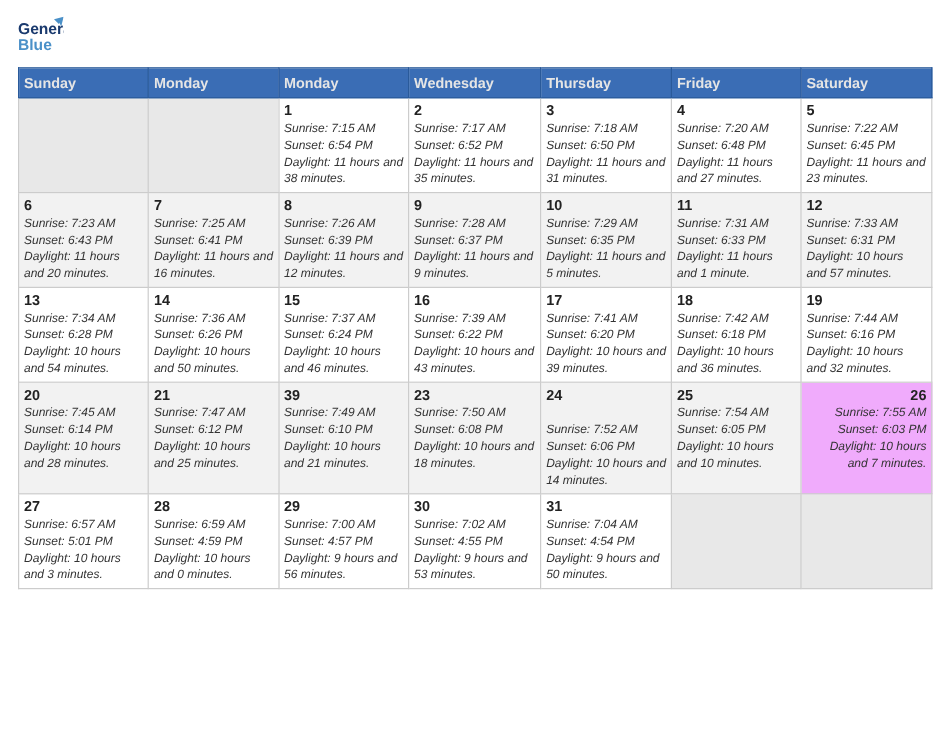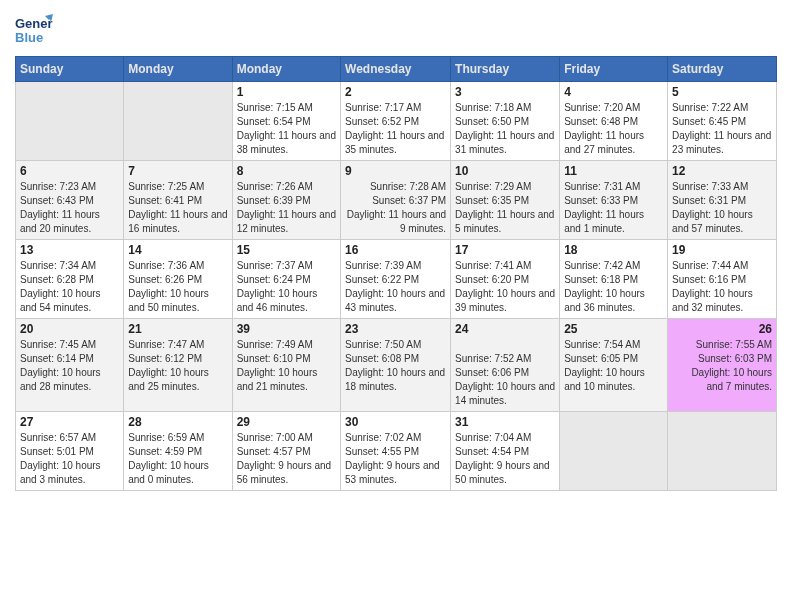--- a/index.html
+++ b/index.html
@@ -69,20 +69,21 @@
       font-weight: bold;
       font-size: 12px;
       color: #222;
       display: block;
       margin-bottom: 2px;
     }
     .day-info {
       font-size: 10px;
       color: #333;
       line-height: 1.4;
+      font-style: italic;
     }
     .empty-cell {
       background: #e8e8e8 !important;
     }
   </style>
 </head>
 <body>
 
 <div class="container">
   <div class="header">
@@ -170,21 +171,21 @@
 Daylight: 11 hours and 16 minutes.</div>
           </td>
           <td style="background: rgb(242, 242, 242);">
             <span class="day-number">8</span>
             <div class="day-info" style="white-space: pre-line;">Sunrise: 7:26 AM
 Sunset: 6:39 PM
 Daylight: 11 hours and 12 minutes.</div>
           </td>
           <td style="background: rgb(242, 242, 242);">
             <span class="day-number">9</span>
-            <div class="day-info" style="white-space: pre-line; text-align: right;">Sunrise: 7:28 AM
+            <div class="day-info" style="white-space: pre-line;">Sunrise: 7:28 AM
 Sunset: 6:37 PM
 Daylight: 11 hours and 9 minutes.</div>
           </td>
           <td style="background: rgb(242, 242, 242);">
             <span class="day-number">10</span>
             <div class="day-info" style="white-space: pre-line;">Sunrise: 7:29 AM
 Sunset: 6:35 PM
 Daylight: 11 hours and 5 minutes.</div>
           </td>
           <td style="background: rgb(242, 242, 242);">

